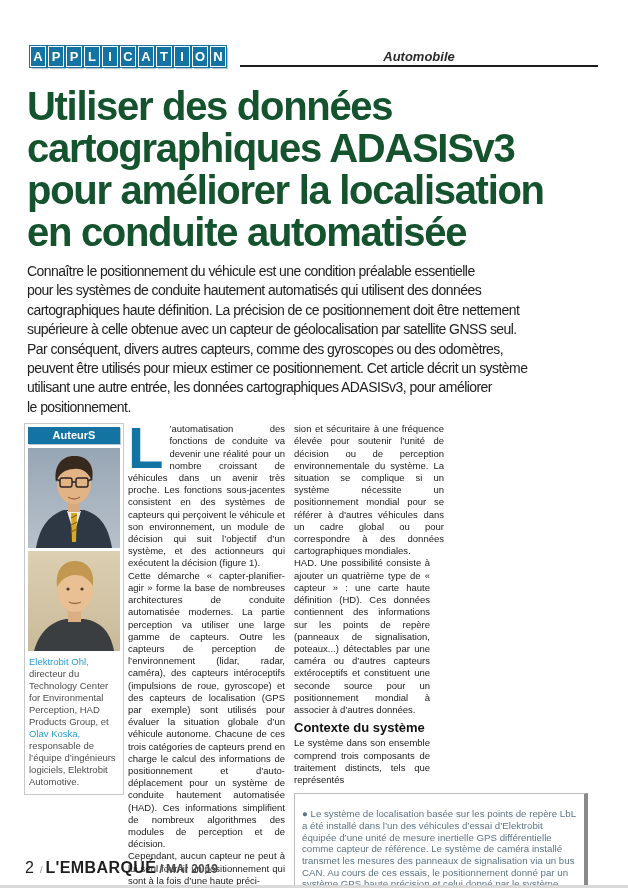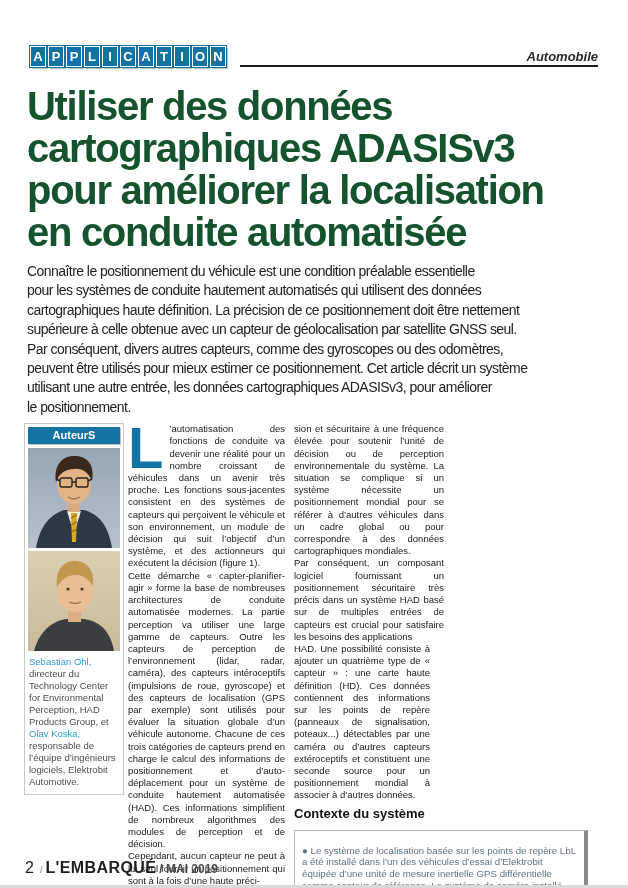--- a/index.html
+++ b/index.html
@@ -8,21 +8,21 @@
     margin:0 auto;font-family:"Liberation Sans","DejaVu Sans",sans-serif;color:#1c1c1c;
   }
   
   .kicker-row{display:flex;align-items:flex-end;margin:10px 30px 0 30px;}
   .tiles{display:flex;}
   .tile{
     width:14px;height:19px;background:#1373a2;color:#fff;font-weight:bold;font-size:13px;
     display:inline-flex;align-items:center;justify-content:center;margin-right:2px;
     border:1px solid #ffffff;outline:1px solid #1373a2;box-shadow:2px 2px 1px #b9c6ce;
   }
-  .rule-wrap{flex:1;display:flex;justify-content:flex-end;align-items:flex-end;
+  .rule-wrap{flex:1;display:flex;justify-content:center;align-items:flex-end;
     border-bottom:2px solid #1d1d1d;margin-left:12px;padding-bottom:2px;margin-top:40px;}
   .section-label{font-style:italic;font-weight:bold;font-size:13px;color:#2a2a2a;line-height:1;}
   
   .title{
     margin:18px 26px 0 27px;font-size:40px;line-height:42px;letter-spacing:-1.3px;
     font-weight:700;color:#14532d;white-space:pre-line;
   }
   .intro{
     margin:9px 18px 0 27px;font-size:14px;line-height:19.4px;letter-spacing:-0.55px;
     font-stretch:condensed;color:#222;white-space:pre-line;
@@ -137,40 +137,40 @@
         <path d="M6,100 C12,78 26,70 38,68 L56,68 C70,70 82,78 86,100 Z" fill="#3b3e40"></path>
         <rect x="40" y="55" width="13" height="16" fill="#dcaf82"></rect>
         <ellipse cx="47" cy="40" rx="18" ry="21" fill="#e8c093"></ellipse>
         <path d="M29,36 C27,18 36,10 47,10 C58,10 67,18 65,35 C60,27 54,24 47,24 C39,24 33,29 29,36 Z" fill="#c2974f"></path>
         <circle cx="40" cy="38" r="1.6" fill="#4c3a28"></circle>
         <circle cx="54" cy="38" r="1.6" fill="#4c3a28"></circle>
         <path d="M41,51 Q47,54 53,51" stroke="#a06e48" stroke-width="1.3" fill="none"></path>
       </svg>
 
       <div class="author-text">
-        <span class="author-name">Sebastian Ohl,</span><span> directeur du Technology Center for Environmental Perception, HAD Products Group, et </span><span class="author-name">Olav Koska,</span><span> responsable de l’équipe d’ingénieurs logiciels, Elektrobit Automotive.</span>
+        <span class="author-name">Elektrobit Ohl,</span><span> directeur du Technology Center for Environmental Perception, HAD Products Group, et </span><span class="author-name">Olav Koska,</span><span> responsable de l’équipe d’ingénieurs logiciels, Elektrobit Automotive.</span>
       </div>
     </aside>
 
     <div class="col col1">
       <span class="dropcap">L</span>
       <p>’automatisation des fonctions de conduite va devenir une réalité pour un nombre croissant de véhicules dans un avenir très proche. Les fonctions sous-jacentes consistent en des systèmes de capteurs qui perçoivent le véhicule et son environnement, un module de décision qui suit l’objectif d’un système, et des actionneurs qui exécutent la décision (figure 1).</p>
       <p>Cette démarche « capter-planifier-agir » forme la base de nombreuses architectures de conduite automatisée modernes. La partie perception va utiliser une large gamme de capteurs. Outre les capteurs de perception de l’environnement (lidar, radar, caméra), des capteurs intéroceptifs (impulsions de roue, gyroscope) et des capteurs de localisation (GPS par exemple) sont utilisés pour évaluer la situation globale d’un véhicule autonome. Chacune de ces trois catégories de capteurs prend en charge le calcul des informations de positionnement et d’auto-déplacement pour un système de conduite hautement automatisée (HAD). Ces informations simplifient de nombreux algorithmes des modules de perception et de décision.</p>
       <p>Cependant, aucun capteur ne peut à lui seul fournir un positionnement qui sont à la fois d’une haute préci-</p>
     </div>
 
     <div class="right-region">
       <div class="cols23">
         <div class="col col2">
           <p>sion et sécuritaire à une fréquence élevée pour soutenir l’unité de décision ou de perception environnementale du système. La situation se complique si un système nécessite un positionnement mondial pour se référer à d’autres véhicules dans un cadre global ou pour correspondre à des données cartographiques mondiales.</p>
-          <p>Par conséquent, un composant logiciel fournissant un positionnement sécuritaire très précis dans un système HAD basé sur de multiples entrées de capteurs est crucial pour satisfaire les besoins des applications</p>
         </div>
         <div class="col col3">
           <p>HAD. Une possibilité consiste à ajouter un quatrième type de « capteur » : une carte haute définition (HD). Ces données contiennent des informations sur les points de repère (panneaux de signalisation, poteaux...) détectables par une caméra ou d’autres capteurs extéroceptifs et constituent une seconde source pour un positionnement mondial à associer à d’autres données.</p>
           <h3 class="subhead">Contexte du système</h3>
+          <p>Le système dans son ensemble comprend trois composants de traitement distincts, tels que représentés</p>
         </div>
       </div>
 
       <div class="caption-box">● Le système de localisation basée sur les points de repère LbL a été installé dans l’un des véhicules d’essai d’Elektrobit équipée d’une unité de mesure inertielle GPS différentielle comme capteur de référence. Le système de caméra installé transmet les mesures des panneaux de signalisation via un bus CAN. Au cours de ces essais, le positionnement donné par un système GPS haute précision et celui donné par le système LbL ont été enregistrés.</div>
 
       <svg class="car-photo" viewBox="0 0 294 156" width="294" height="156" aria-hidden="true">
         <defs>
           <linearGradient id="skyg" x1="0" y1="0" x2="0" y2="1">
             <stop offset="0" stop-color="#b6b2ac"></stop>
               <stop offset="1" stop-color="#9b948a"></stop>

